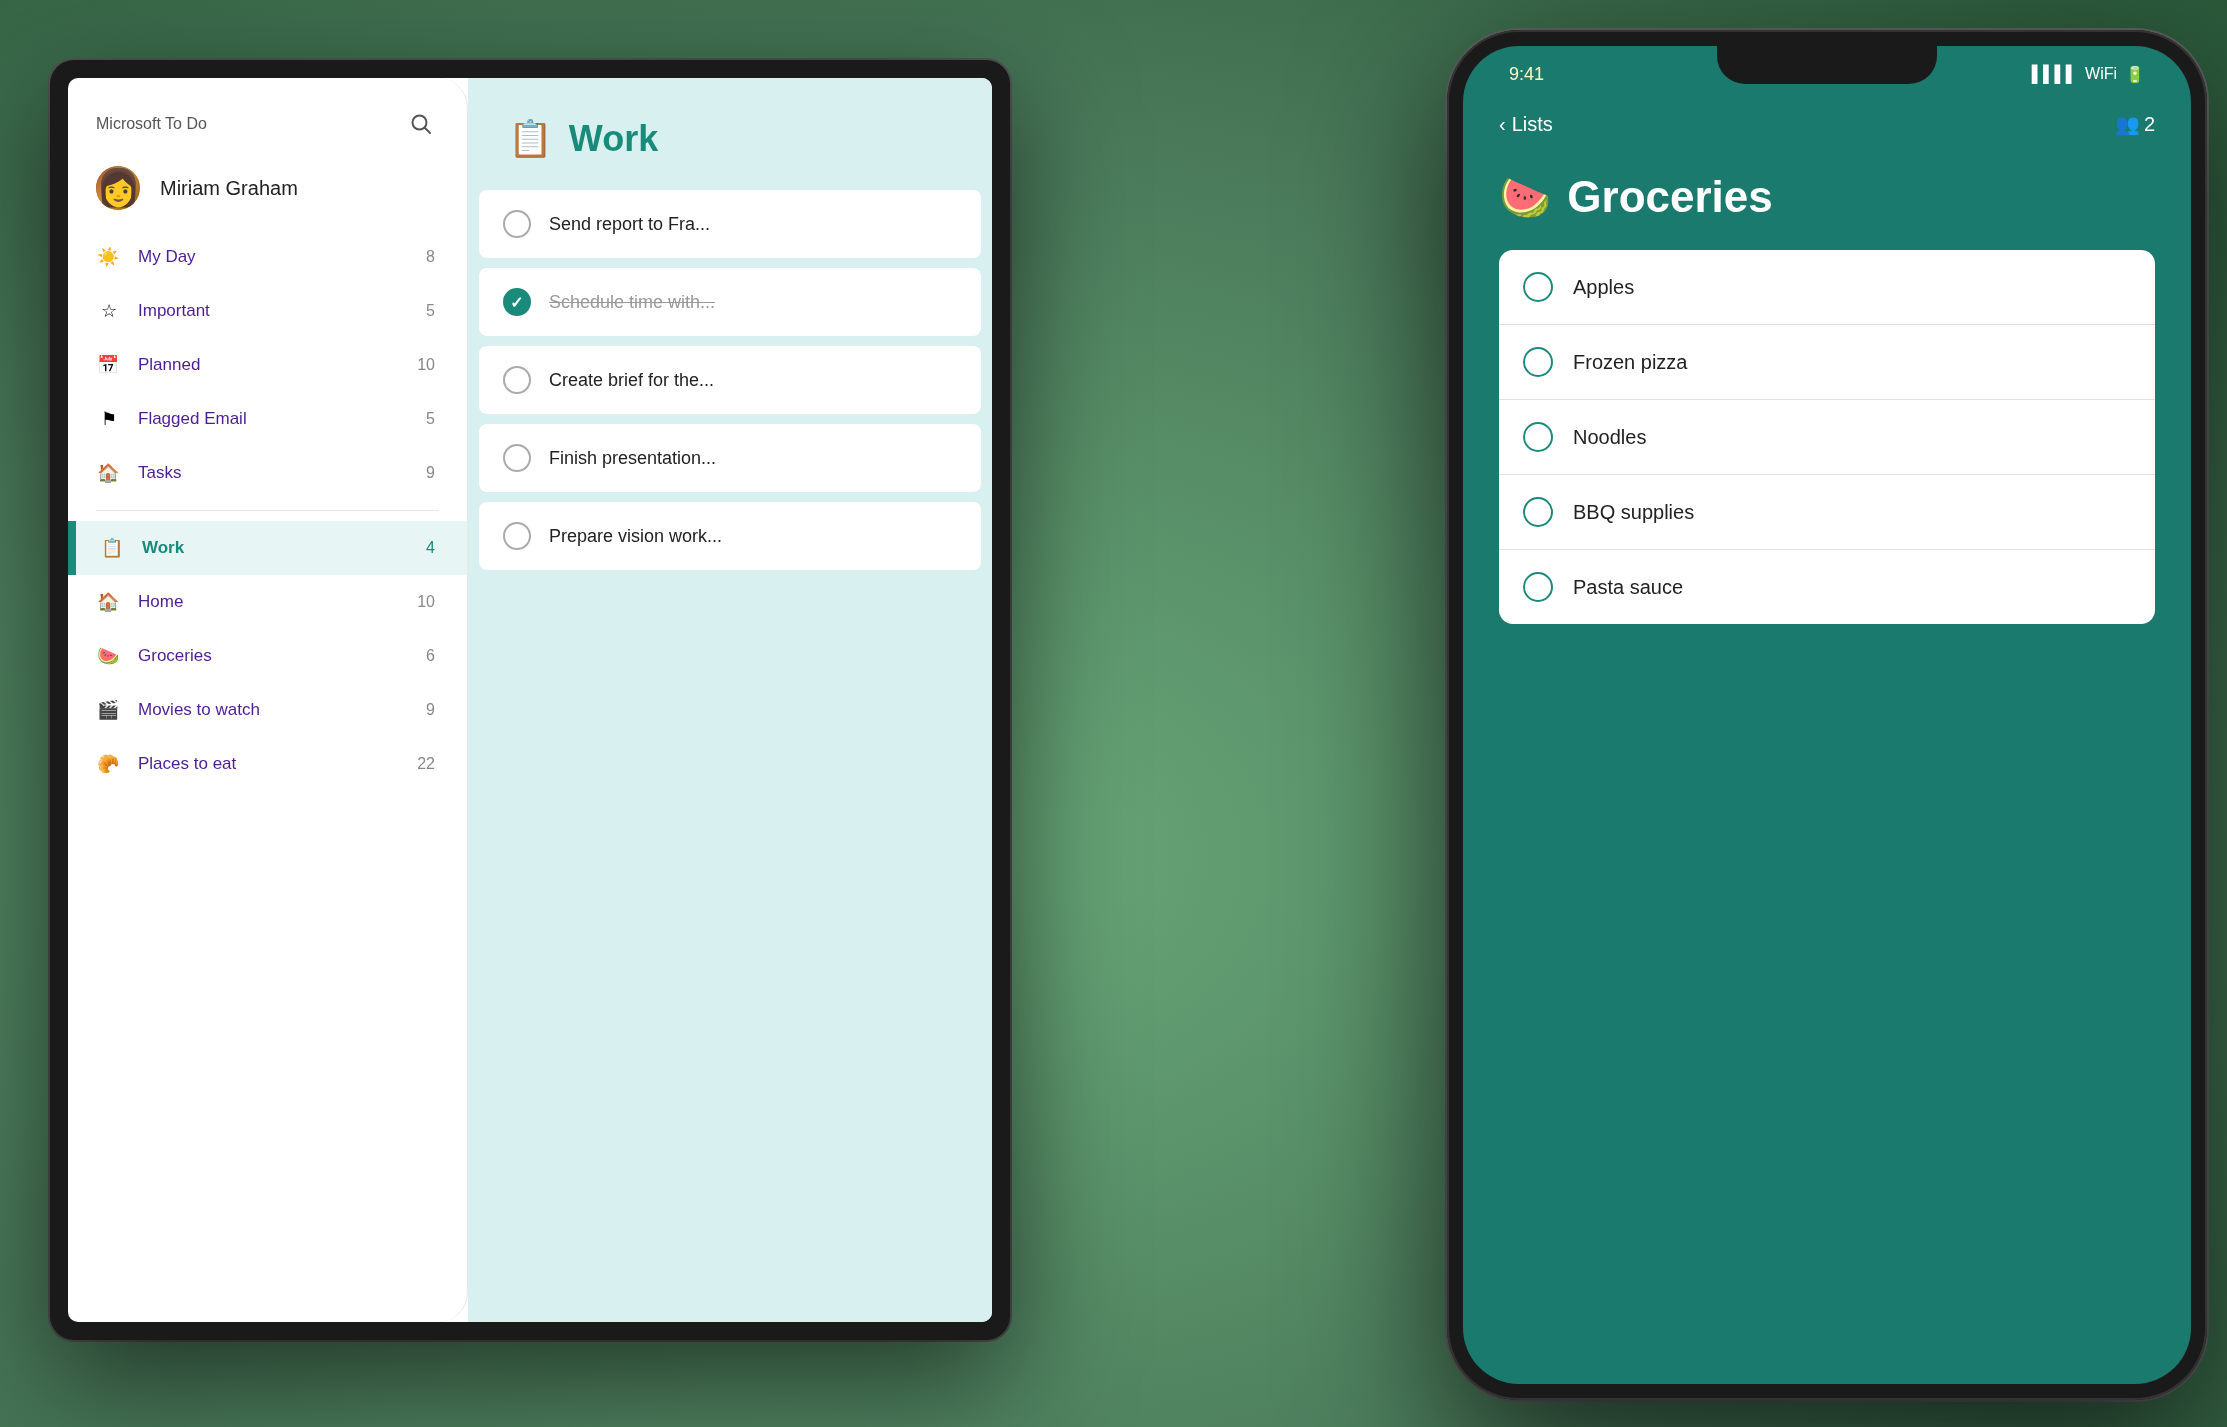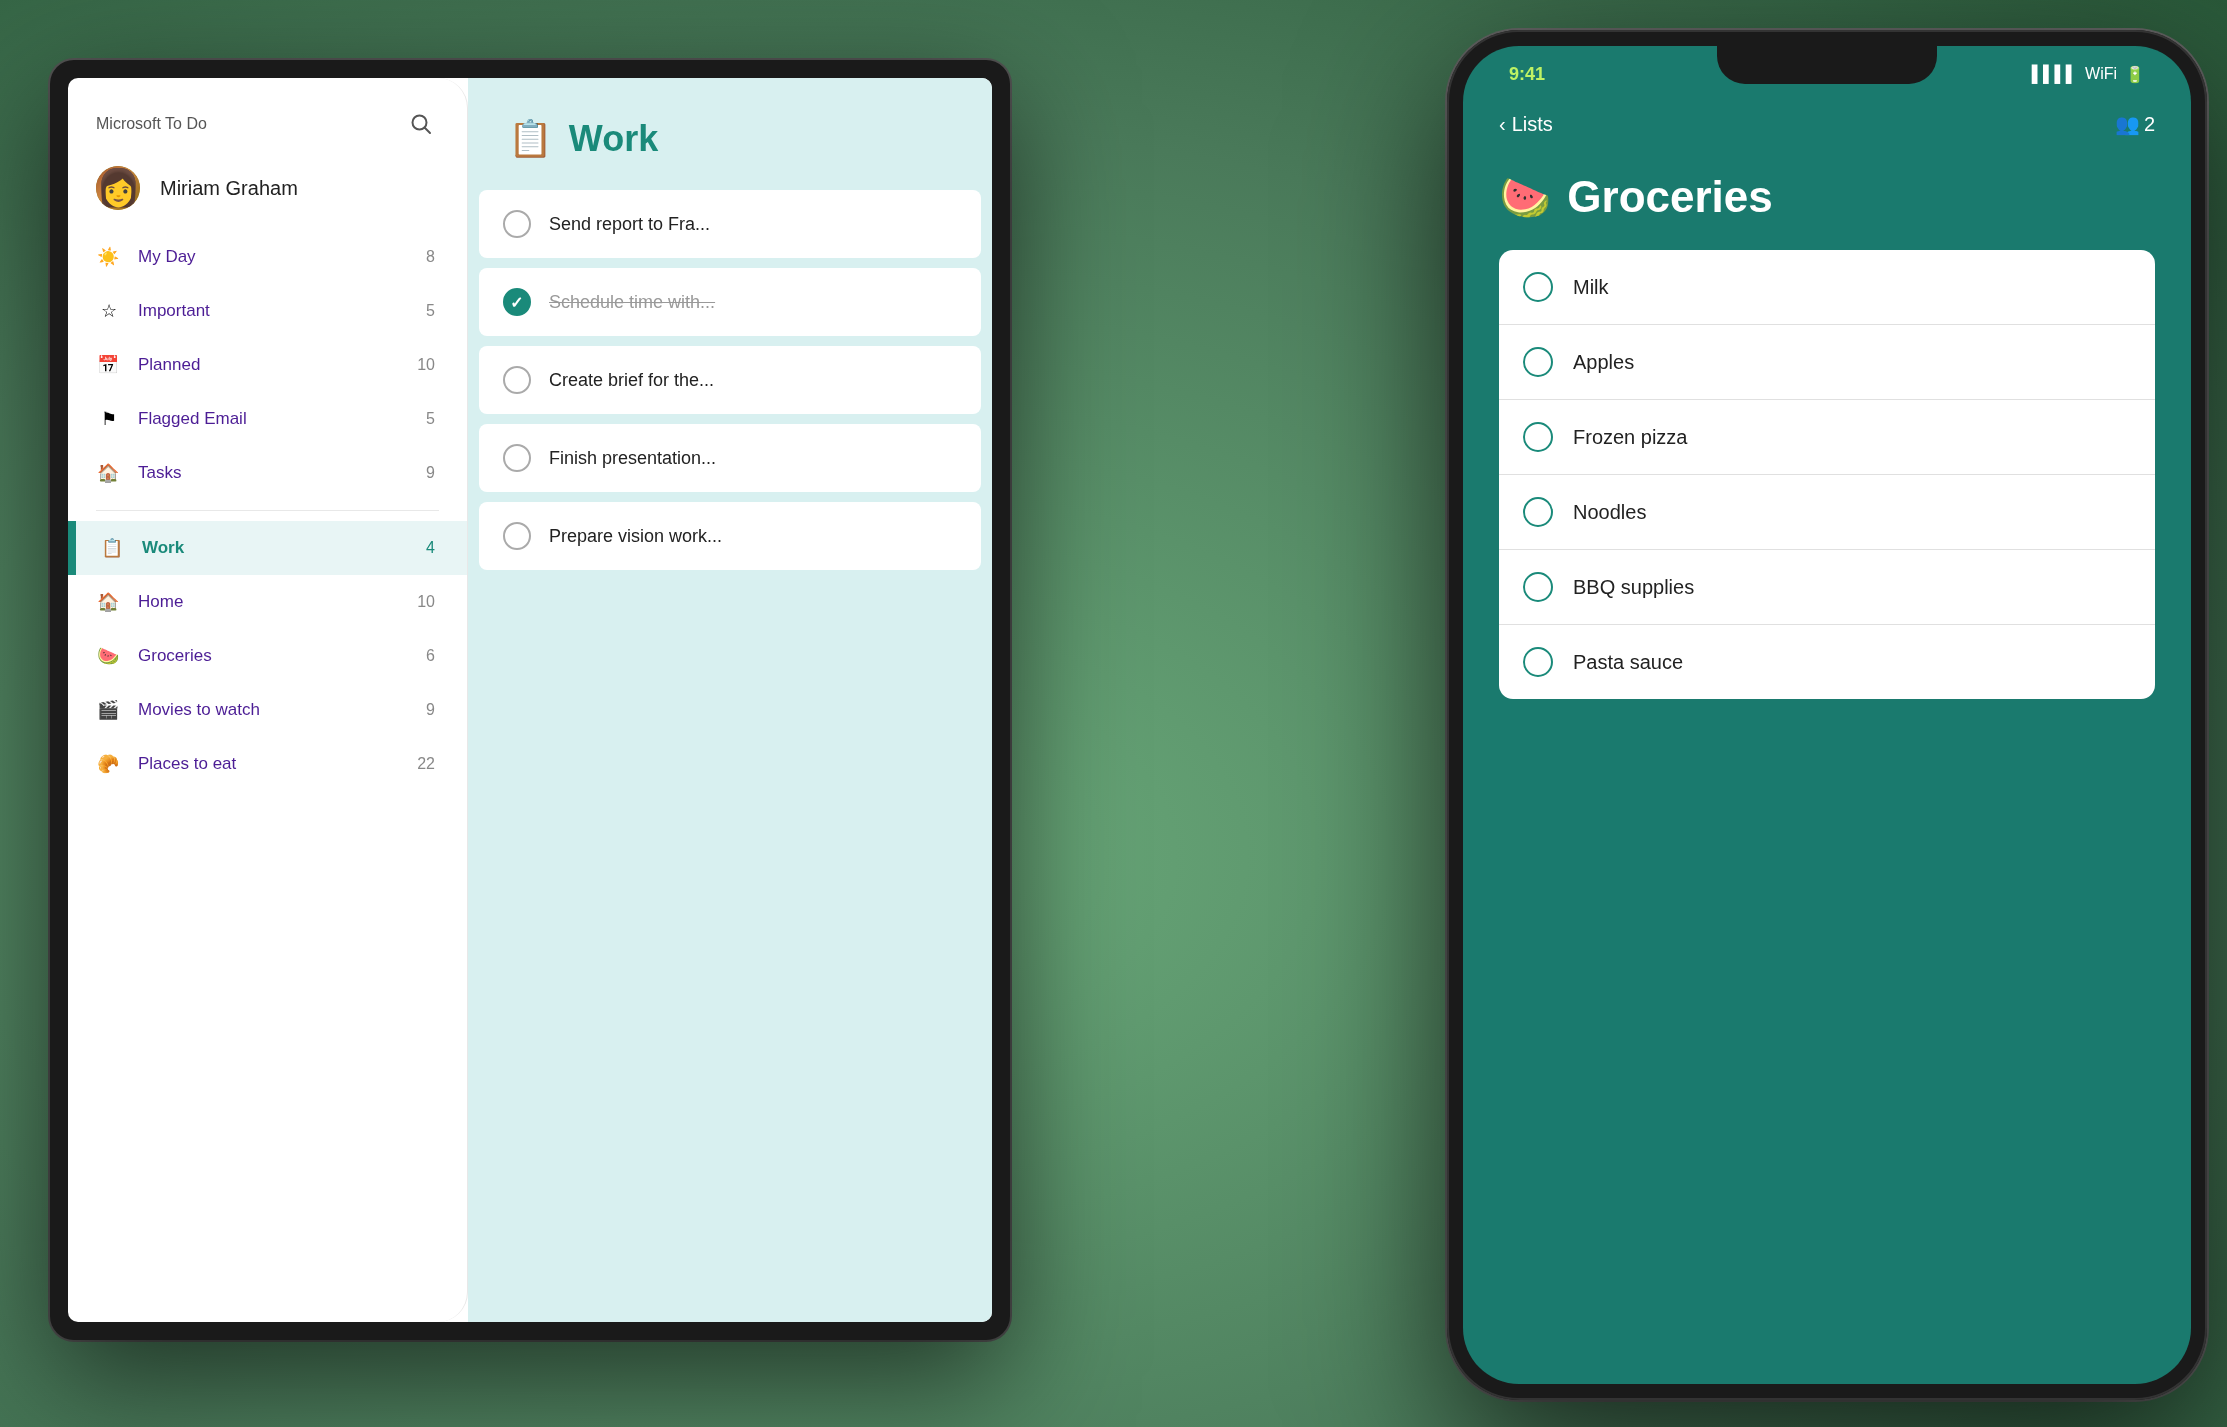--- a/index.html
+++ b/index.html
@@ -302,22 +302,22 @@
       height: 56px;
       display: flex;
       align-items: center;
       justify-content: space-between;
       padding: 0 36px;
       z-index: 9;
     }
 
     .status-time {
       font-size: 18px;
-      font-weight: 700;
-      color: #bef264;
+      font-weight: 400;
+      color: #fef9c3;
       padding-left: 10px;
     }
 
     .status-icons {
       display: flex;
       align-items: center;
       gap: 8px;
       padding-right: 10px;
     }
 
@@ -582,24 +582,20 @@
     </div>
 
     <div class="phone-content">
       <div class="phone-list-header">
         <span class="phone-list-emoji">🍉</span>
         <span class="phone-list-title">Groceries</span>
       </div>
 
       <div class="phone-task-list">
 
-        <div class="phone-task-item">
-          <div class="phone-task-checkbox"></div>
-          <span class="phone-task-text">Milk</span>
-        </div>
 
         <div class="phone-task-item">
           <div class="phone-task-checkbox"></div>
           <span class="phone-task-text">Apples</span>
         </div>
 
         <div class="phone-task-item">
           <div class="phone-task-checkbox"></div>
           <span class="phone-task-text">Frozen pizza</span>
         </div>

